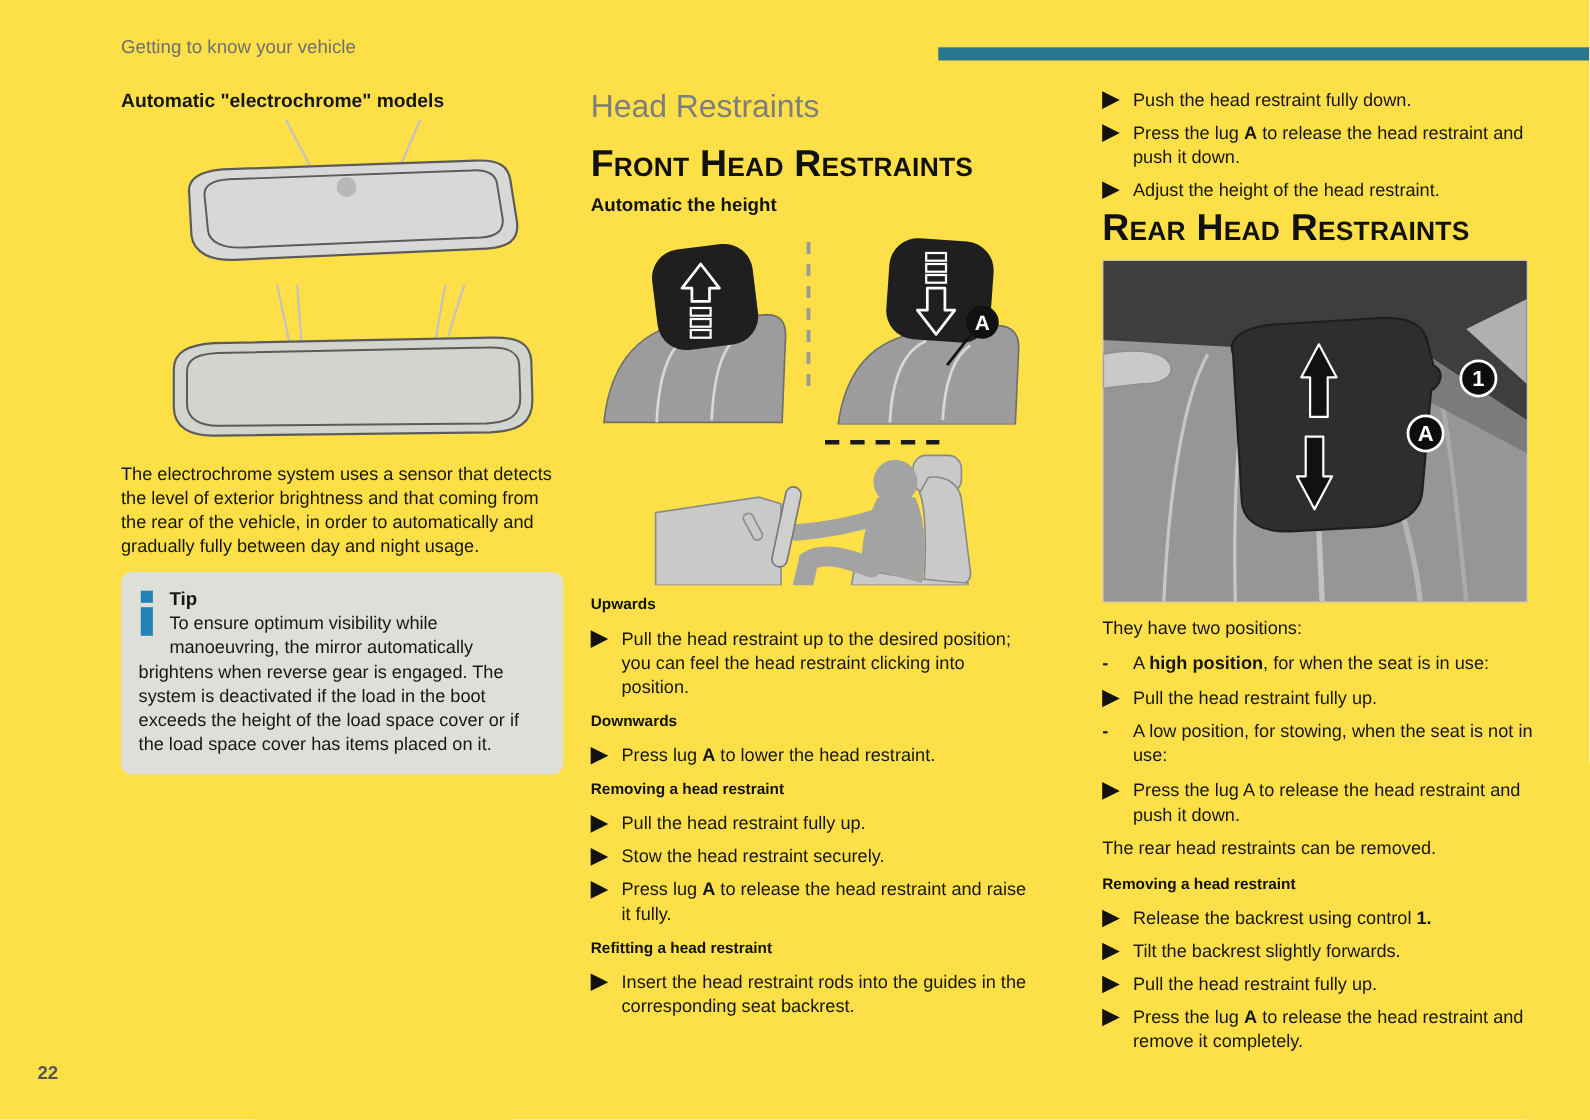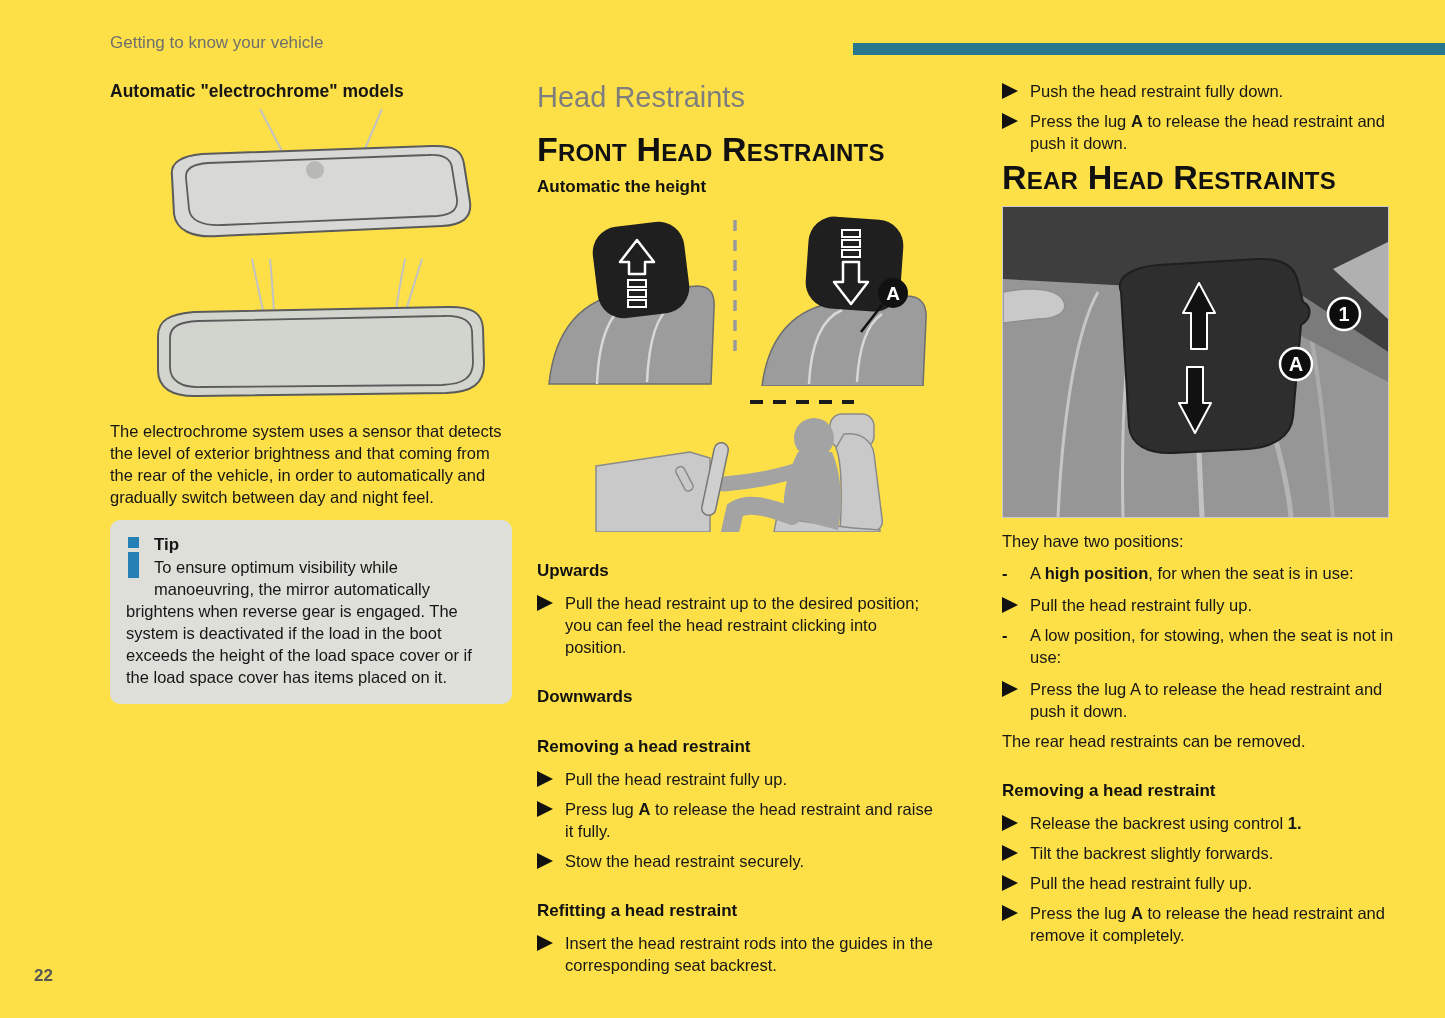--- a/index.html
+++ b/index.html
@@ -10,21 +10,21 @@
   .page-number{position:absolute;left:34px;top:966px;font-size:17px;font-weight:700;color:#565656;}
 
   .col{position:absolute;top:80px;font-size:16.5px;line-height:22px;}
   .col1{left:110px;width:402px;}
   .col2{left:537px;width:398px;}
   .col3{left:1002px;width:396px;}
 
   h1.doc-title{margin:0 0 20px;font-size:29px;line-height:34px;font-weight:400;color:#7e7e7e;}
   h2.sc{margin:4px 0 12px;font-size:34px;line-height:30px;font-weight:700;font-variant:small-caps;letter-spacing:.2px;color:#111;}
   h3.sub{margin:0 0 16px;font-size:17px;line-height:22px;font-weight:700;color:#111;}
-  h4.minor{margin:28px 0 10px;font-size:17px;line-height:22px;font-weight:700;color:#111;}
+  h4.minor{margin:6px 0 10px;font-size:14px;line-height:22px;font-weight:700;color:#111;}
   .col1 h4.top-heading{margin:0 0 2px;font-size:17.5px;font-weight:700;}
   p.body{margin:0 0 10px;}
 
   .bullet{display:flex;margin:0 0 8px;}
   .bullet .tri{flex:none;width:0;height:0;border-left:16px solid #111;
                border-top:8px solid transparent;border-bottom:8px solid transparent;
                margin:3px 12px 0 0;}
   .bullet .txt{flex:1;}
   .dashitem{display:flex;margin:0 0 10px;}
   .dashitem .dash{flex:none;width:28px;font-weight:700;}
@@ -59,21 +59,21 @@
       <path d="M76,74 C75,64 84,60 98,59 L318,51 C334,50 341,55 342,64 L347,95 C348,106 341,111 327,112 L112,121 C92,122 80,116 79,105 Z" fill="none" stroke="#5b5b5b" stroke-width="1.8"></path>
       <circle cx="205" cy="66" r="9" fill="#b8b8b6"></circle>
       <path d="M142,155 C146,175 150,192 153,207" stroke="#c2c2c2" stroke-width="2" fill="none"></path>
       <path d="M160,155 C162,175 163,192 164,207" stroke="#c2c2c2" stroke-width="2" fill="none"></path>
       <path d="M295,155 C291,175 288,192 286,207" stroke="#c2c2c2" stroke-width="2" fill="none"></path>
       <path d="M312,155 C306,175 300,192 296,207" stroke="#c2c2c2" stroke-width="2" fill="none"></path>
       <path d="M48,232 C48,216 60,210 84,208 L336,203 C362,202 372,209 373,224 L374,260 C374,280 362,288 336,289 L88,292 C62,293 48,284 48,266 Z" fill="#d2d4ce" stroke="#5b5b5b" stroke-width="2"></path>
       <path d="M60,234 C60,222 70,218 88,217 L332,212 C352,211 361,216 362,227 L363,258 C363,274 353,280 332,281 L92,283 C72,284 60,277 60,263 Z" fill="none" stroke="#5b5b5b" stroke-width="1.8"></path>
     </svg>
 
-    <p class="body">The electrochrome system uses a sensor that detects the level of exterior brightness and that coming from the rear of the vehicle, in order to automatically and gradually switch between day and night feel.</p>
+    <p class="body">The electrochrome system uses a sensor that detects the level of exterior brightness and that coming from the rear of the vehicle, in order to automatically and gradually fully between day and night usage.</p>
 
     <div class="tipbox">
       <span class="info-icon">
           <span class="dot"></span>
           <span class="stem"></span>
         </span>
       <div class="tip-title">Tip</div>
       <div class="tip-text">To ensure optimum visibility while manoeuvring, the mirror automatically brightens when reverse gear is engaged. The system is deactivated if the load in the boot exceeds the height of the load space cover or if the load space cover has items placed on it.</div>
     </div>
   </div>
@@ -130,50 +130,58 @@
       <rect x="116" y="50" width="14" height="74" rx="7" transform="rotate(12 123 87)" fill="#cfcfcf" stroke="#777777" stroke-width="1.5"></rect>
     </svg>
 
     <h4 class="minor">Upwards</h4>
     <div class="bullet">
       <span class="tri"></span>
       <span class="txt"><span>Pull the head restraint up to the desired position; you can feel the head restraint clicking into position.</span></span>
     </div>
 
     <h4 class="minor">Downwards</h4>
+    <div class="bullet">
+      <span class="tri"></span>
+      <span class="txt"><span>Press lug </span><b>A</b><span> to lower the head restraint.</span></span>
+    </div>
 
     <h4 class="minor">Removing a head restraint</h4>
     <div class="bullet">
       <span class="tri"></span>
       <span class="txt"><span>Pull the head restraint fully up.</span></span>
     </div>
     <div class="bullet">
       <span class="tri"></span>
+      <span class="txt"><span>Stow the head restraint securely.</span></span>
+    </div>
+    <div class="bullet">
+      <span class="tri"></span>
       <span class="txt"><span>Press lug </span><b>A</b><span> to release the head restraint and raise it fully.</span></span>
     </div>
-    <div class="bullet">
-      <span class="tri"></span>
-      <span class="txt"><span>Stow the head restraint securely.</span></span>
-    </div>
 
     <h4 class="minor">Refitting a head restraint</h4>
     <div class="bullet">
       <span class="tri"></span>
       <span class="txt"><span>Insert the head restraint rods into the guides in the corresponding seat backrest.</span></span>
     </div>
   </div>
 
   <div class="col col3">
     <div class="bullet">
       <span class="tri"></span>
       <span class="txt"><span>Push the head restraint fully down.</span></span>
     </div>
     <div class="bullet">
       <span class="tri"></span>
       <span class="txt"><span>Press the lug </span><b>A</b><span> to release the head restraint and push it down.</span></span>
+    </div>
+    <div class="bullet">
+      <span class="tri"></span>
+      <span class="txt"><span>Adjust the height of the head restraint.</span></span>
     </div>
 
     <h2 class="sc">Rear Head Restraints</h2>
 
     <svg class="photo-svg" width="385" height="310" viewBox="0 0 385 310">
       <rect x="0" y="0" width="385" height="310" fill="#969696"></rect>
       <path d="M55,310 C60,200 75,120 95,85" stroke="#c6c6c6" stroke-width="3" fill="none"></path>
       <path d="M120,310 C118,220 122,150 132,100" stroke="#c6c6c6" stroke-width="3" fill="none"></path>
       <path d="M330,310 C322,230 316,170 308,130" stroke="#ababab" stroke-width="4" fill="none"></path>
       <polygon points="0,0 385,0 385,145 298,88 0,72" fill="#3e3e3e"></polygon>

